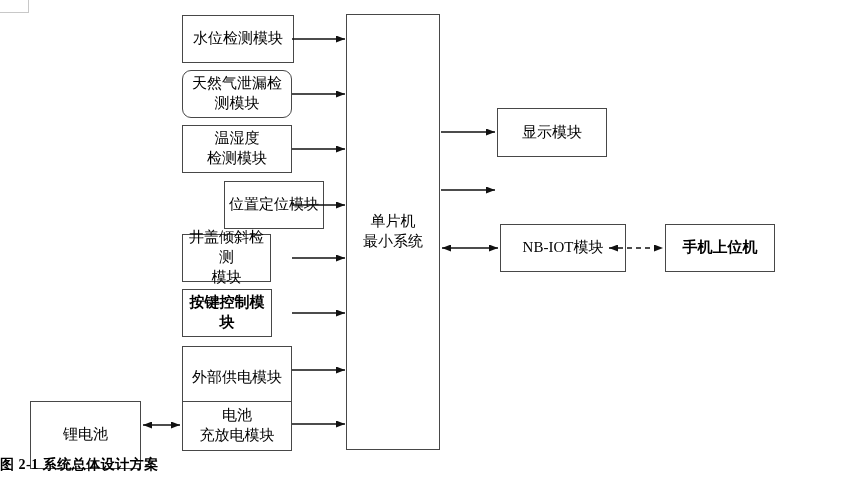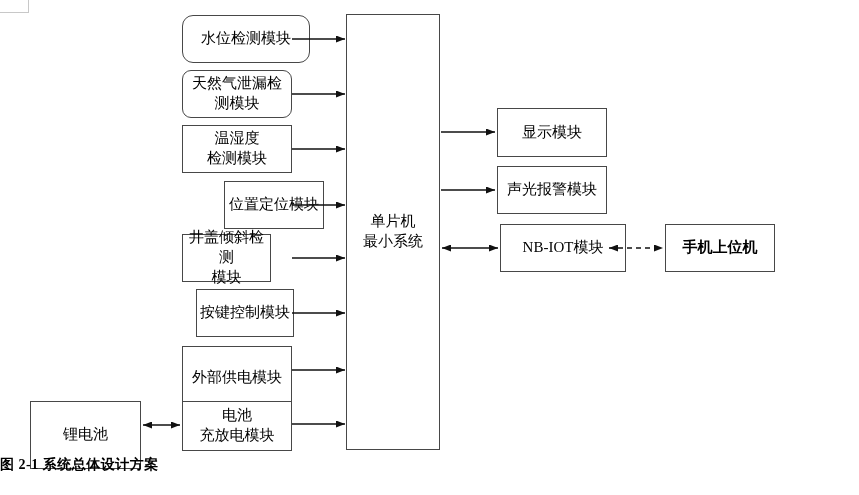--- a/index.html
+++ b/index.html
@@ -40,40 +40,39 @@
     letter-spacing: 0.5px;
   }
 </style>
 </head>
 <body>
 
 <div class="stage">
 
   <div class="corner-artifact"></div>
 
-  <div class="box" style="left:182px; top:15px;  width:128px; height:48px;border-radius:11px;">水位检测模块</div>
+  <div class="box" style="left:182px; top:15px;  width:112px; height:48px;">水位检测模块</div>
   <div class="box" style="left:182px; top:70px;  width:110px; height:48px;border-radius:9px;">天然气泄漏检
 测模块</div>
   <div class="box" style="left:182px; top:125px; width:110px; height:48px;">温湿度
 检测模块</div>
   <div class="box" style="left:182px; top:181px; width:100px; height:48px;margin-left:42px;">位置定位模块</div>
   <div class="box" style="left:182px; top:234px; width:89px; height:48px;">井盖倾斜检测
 模块</div>
-  <div class="box" style="left:196px; top:289px; width:98px; height:48px;">按键控制模块</div>
+  <div class="box" style="left:182px; top:289px; width:90px; height:48px;font-weight:bold;">按键控制模块</div>
   <div class="box" style="left:182px; top:346px; width:110px; height:64px;">外部供电模块</div>
   <div class="box" style="left:182px; top:401px; width:110px; height:50px;">电池
 充放电模块</div>
 
   <div class="box" style="left:30px; top:401px; width:111px; height:68px;">锂电池</div>
 
   <div class="box" style="left:346px; top:14px; width:94px; height:436px;">单片机
 最小系统</div>
 
   <div class="box" style="left:497px; top:108px; width:110px; height:49px;">显示模块</div>
-  <div class="box" style="left:497px; top:166px; width:110px; height:48px;">声光报警模块</div>
   <div class="box" style="left:500px; top:224px; width:126px; height:48px;">NB-IOT模块</div>
   <div class="box" style="left:665px; top:224px; width:110px; height:48px;font-weight:bold;">手机上位机</div>
 
   <svg class="connector-layer" width="859" height="495" viewBox="0 0 859 495">
     <defs>
       <marker id="arrE" markerUnits="userSpaceOnUse" markerWidth="10" markerHeight="8" refX="9" refY="3.5" orient="auto">
         <path d="M0,0 L9,3.5 L0,7 Z" fill="#111"></path>
       </marker>
       <marker id="arrS" markerUnits="userSpaceOnUse" markerWidth="10" markerHeight="8" refX="0" refY="3.5" orient="auto">
         <path d="M9,0 L0,3.5 L9,7 Z" fill="#111"></path>

